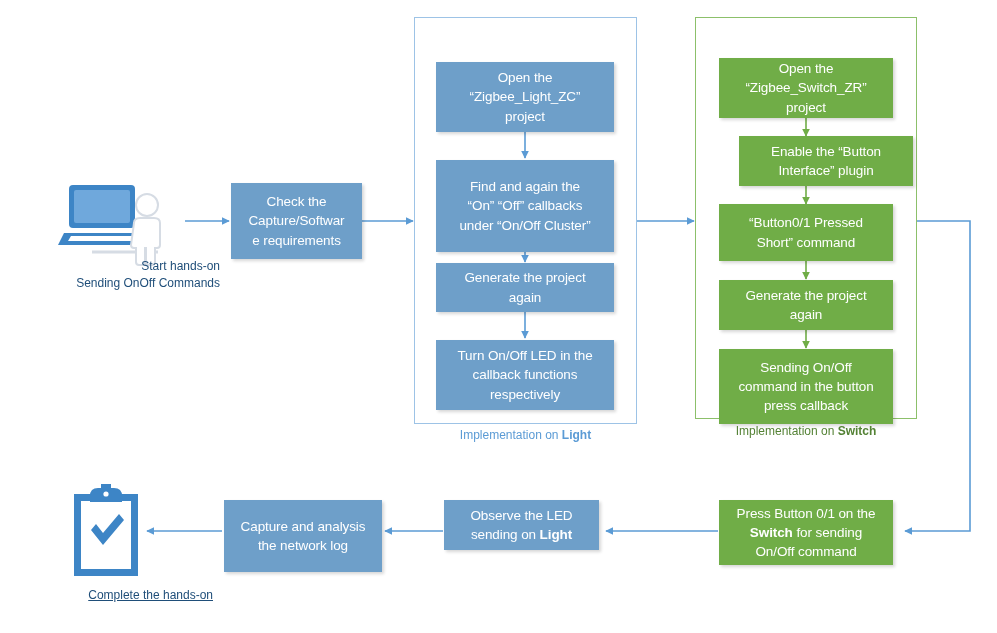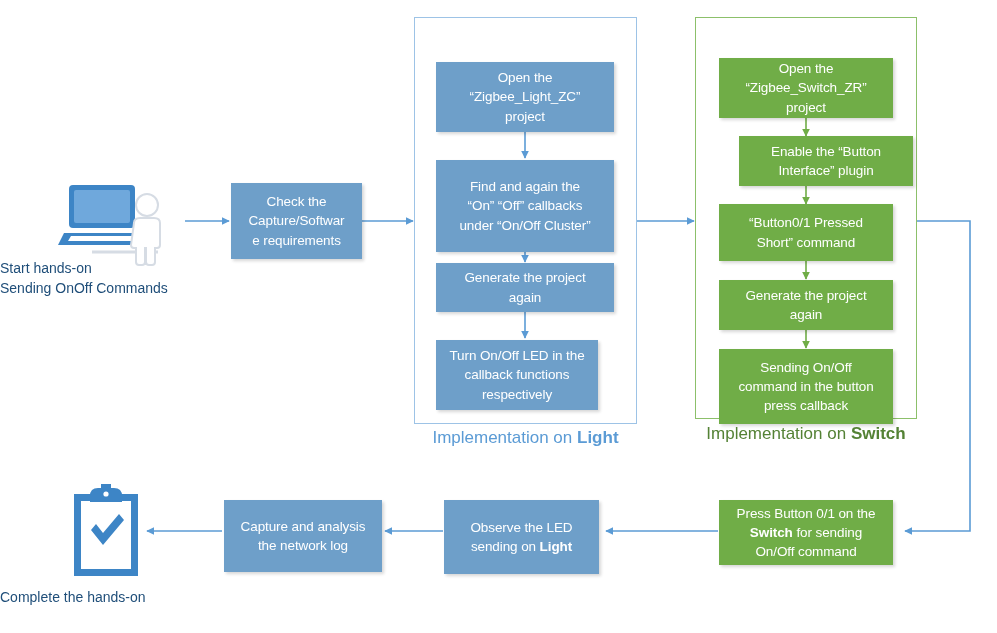--- a/index.html
+++ b/index.html
@@ -42,33 +42,33 @@
   .group {
     position: absolute;
     box-sizing: border-box;
     background: transparent;
   }
   .group.blue-grp { border: 1.2px solid #9DC3E6; }
   .group.green-grp { border: 1.2px solid #8CC06A; }
 
   .caption {
     position: absolute;
-    font-size: 17px;
+    font-size: 12px;
     text-align: center;
     white-space: nowrap;
   }
   .caption.blue-cap { color: #5B9BD5; }
   .caption.green-cap { color: #548235; }
   .caption b { font-weight: bold; }
 
   .icon-label {
     position: absolute;
     color: #1F4E79;
-    font-size: 14px;
-    text-align: left;
+    font-size: 12px;
+    text-align: right;
     line-height: 1.45;
     white-space: nowrap;
   }
   svg.deco { position: absolute; overflow: visible; }
 </style>
 </head>
 <body>
 
 <div id="canvas">
 
@@ -151,21 +151,21 @@
     </div>
   </div>
 
   <div class="node blue" style="left:436px;top:263px;width:178px;height:49px;">
     <div class="txt">
       <div>Generate the project</div>
       <div>again</div>
     </div>
   </div>
 
-  <div class="node blue" style="left:436px;top:340px;width:162px;height:70px;">
+  <div class="node blue" style="left:436px;top:340px;width:178px;height:70px;">
     <div class="txt">
       <div>Turn On/Off LED in the</div>
       <div>callback functions</div>
       <div>respectively</div>
     </div>
   </div>
 
   <div class="caption blue-cap" style="left:414px;top:428px;width:223px;">
     <span>Implementation on </span><b>Light</b>
   </div>
@@ -212,21 +212,21 @@
   </div>
 
   <div class="node green" style="left:719px;top:500px;width:174px;height:65px;">
     <div class="txt">
       <div>Press Button 0/1 on the</div>
       <div><b>Switch</b><span> for sending</span></div>
       <div>On/Off command</div>
     </div>
   </div>
 
-  <div class="node blue" style="left:444px;top:500px;width:155px;height:74px;">
+  <div class="node blue" style="left:444px;top:500px;width:155px;height:50px;">
     <div class="txt">
       <div>Observe the LED</div>
       <div><span>sending on </span><b>Light</b></div>
     </div>
   </div>
 
   <div class="node blue" style="left:224px;top:500px;width:158px;height:72px;">
     <div class="txt">
       <div>Capture and analysis</div>
       <div>the network log</div>
@@ -234,15 +234,15 @@
   </div>
 
   <svg class="deco" style="left:70px;top:484px;width:72px;height:96px;" viewBox="0 0 72 96">
     <rect x="4" y="10" width="64" height="82" fill="#3D85C6"></rect>
     <rect x="11" y="17" width="50" height="68" fill="#ffffff"></rect>
     <path d="M20,12 q0,-8 8,-8 l16,0 q8,0 8,8 l0,6 l-32,0 z" fill="#3D85C6"></path>
     <rect x="31" y="0" width="10" height="8" fill="#3D85C6"></rect>
     <circle cx="36" cy="10" r="2.6" fill="#ffffff"></circle>
     <path d="M21,46 L26,40 L33,49 L49,30 L54,36 L33,61 Z" fill="#3D85C6"></path>
   </svg>
-  <div class="icon-label" style="left:0px;top:587px;width:213px;">Complete the hands-on</div>
+  <div class="icon-label" style="left:0px;top:587px;width:213px;text-decoration:underline;">Complete the hands-on</div>
 
 </div>
 
 </body></html>

